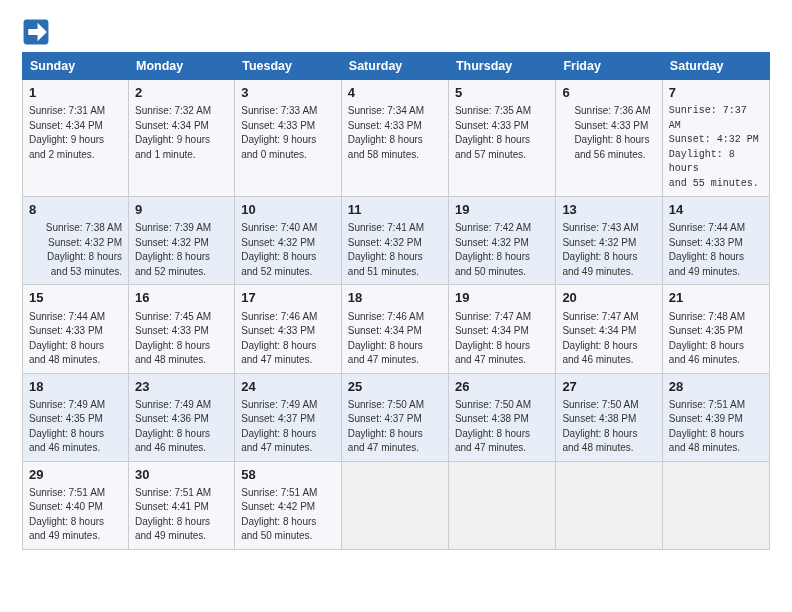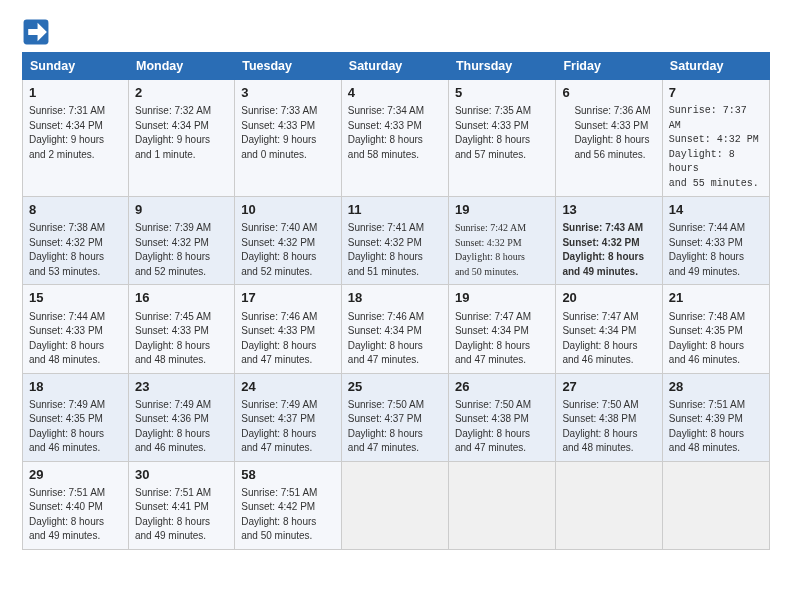--- a/index.html
+++ b/index.html
@@ -183,21 +183,21 @@
             <span class="day-num">7</span>
             <div class="day-info" style="white-space: pre-line; font-family: Liberation Mono, monospace;">Sunrise: 7:37 AM
 Sunset: 4:32 PM
 Daylight: 8 hours
 and 55 minutes.</div>
           </td>
         </tr>
         <tr>
           <td>
             <span class="day-num">8</span>
-            <div class="day-info" style="white-space: pre-line;">Sunrise: 7:38 AM
+            <div class="day-info" style="white-space: pre-line; text-align: right;">Sunrise: 7:38 AM
 Sunset: 4:32 PM
 Daylight: 8 hours
 and 53 minutes.</div>
           </td>
           <td>
             <span class="day-num">9</span>
             <div class="day-info" style="white-space: pre-line;">Sunrise: 7:39 AM
 Sunset: 4:32 PM
 Daylight: 8 hours
 and 52 minutes.</div>
@@ -211,28 +211,28 @@
           </td>
           <td>
             <span class="day-num">11</span>
             <div class="day-info" style="white-space: pre-line;">Sunrise: 7:41 AM
 Sunset: 4:32 PM
 Daylight: 8 hours
 and 51 minutes.</div>
           </td>
           <td>
             <span class="day-num">19</span>
-            <div class="day-info" style="white-space: pre-line; font-family: Liberation Serif, serif;">Sunrise: 7:42 AM
+            <div class="day-info" style="white-space: pre-line;">Sunrise: 7:42 AM
 Sunset: 4:32 PM
 Daylight: 8 hours
 and 50 minutes.</div>
           </td>
           <td>
             <span class="day-num">13</span>
-            <div class="day-info" style="white-space: pre-line; font-weight: bold;">Sunrise: 7:43 AM
+            <div class="day-info" style="white-space: pre-line;">Sunrise: 7:43 AM
 Sunset: 4:32 PM
 Daylight: 8 hours
 and 49 minutes.</div>
           </td>
           <td>
             <span class="day-num">14</span>
             <div class="day-info" style="white-space: pre-line;">Sunrise: 7:44 AM
 Sunset: 4:33 PM
 Daylight: 8 hours
 and 49 minutes.</div>

